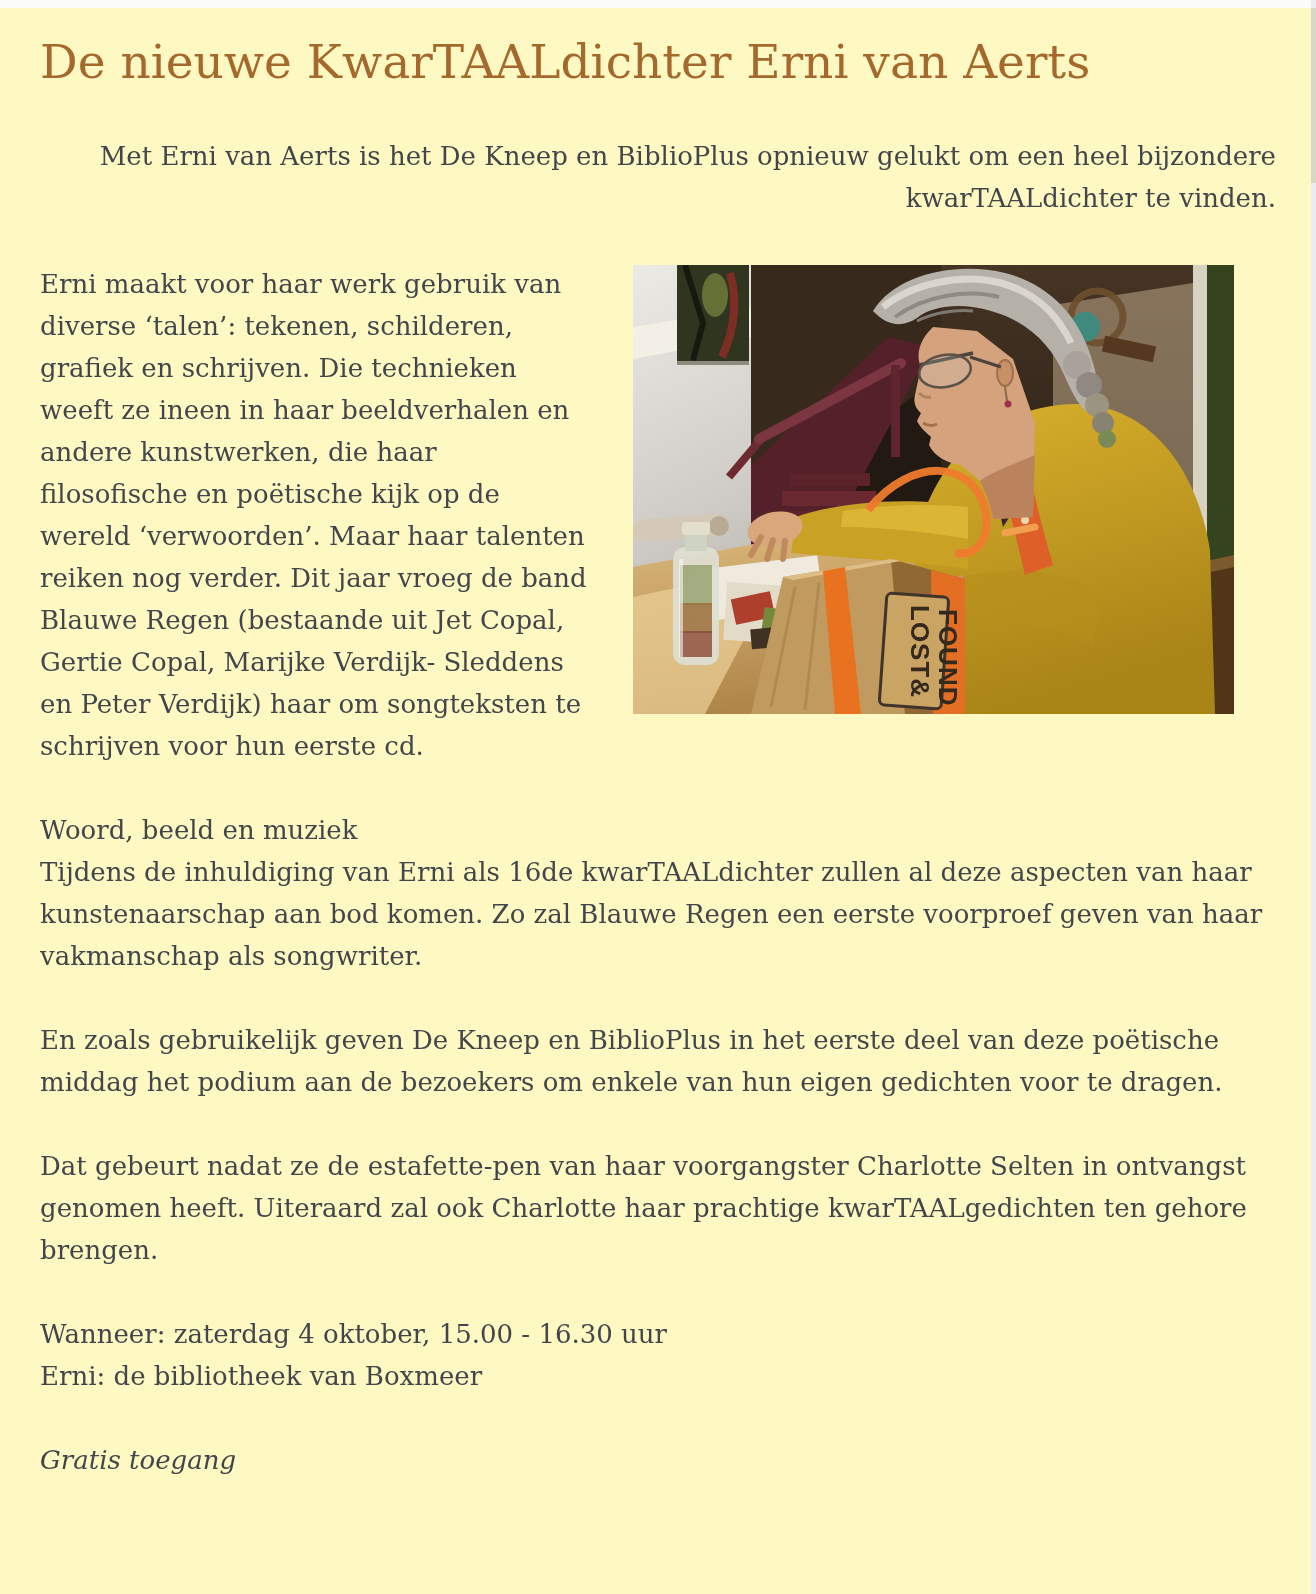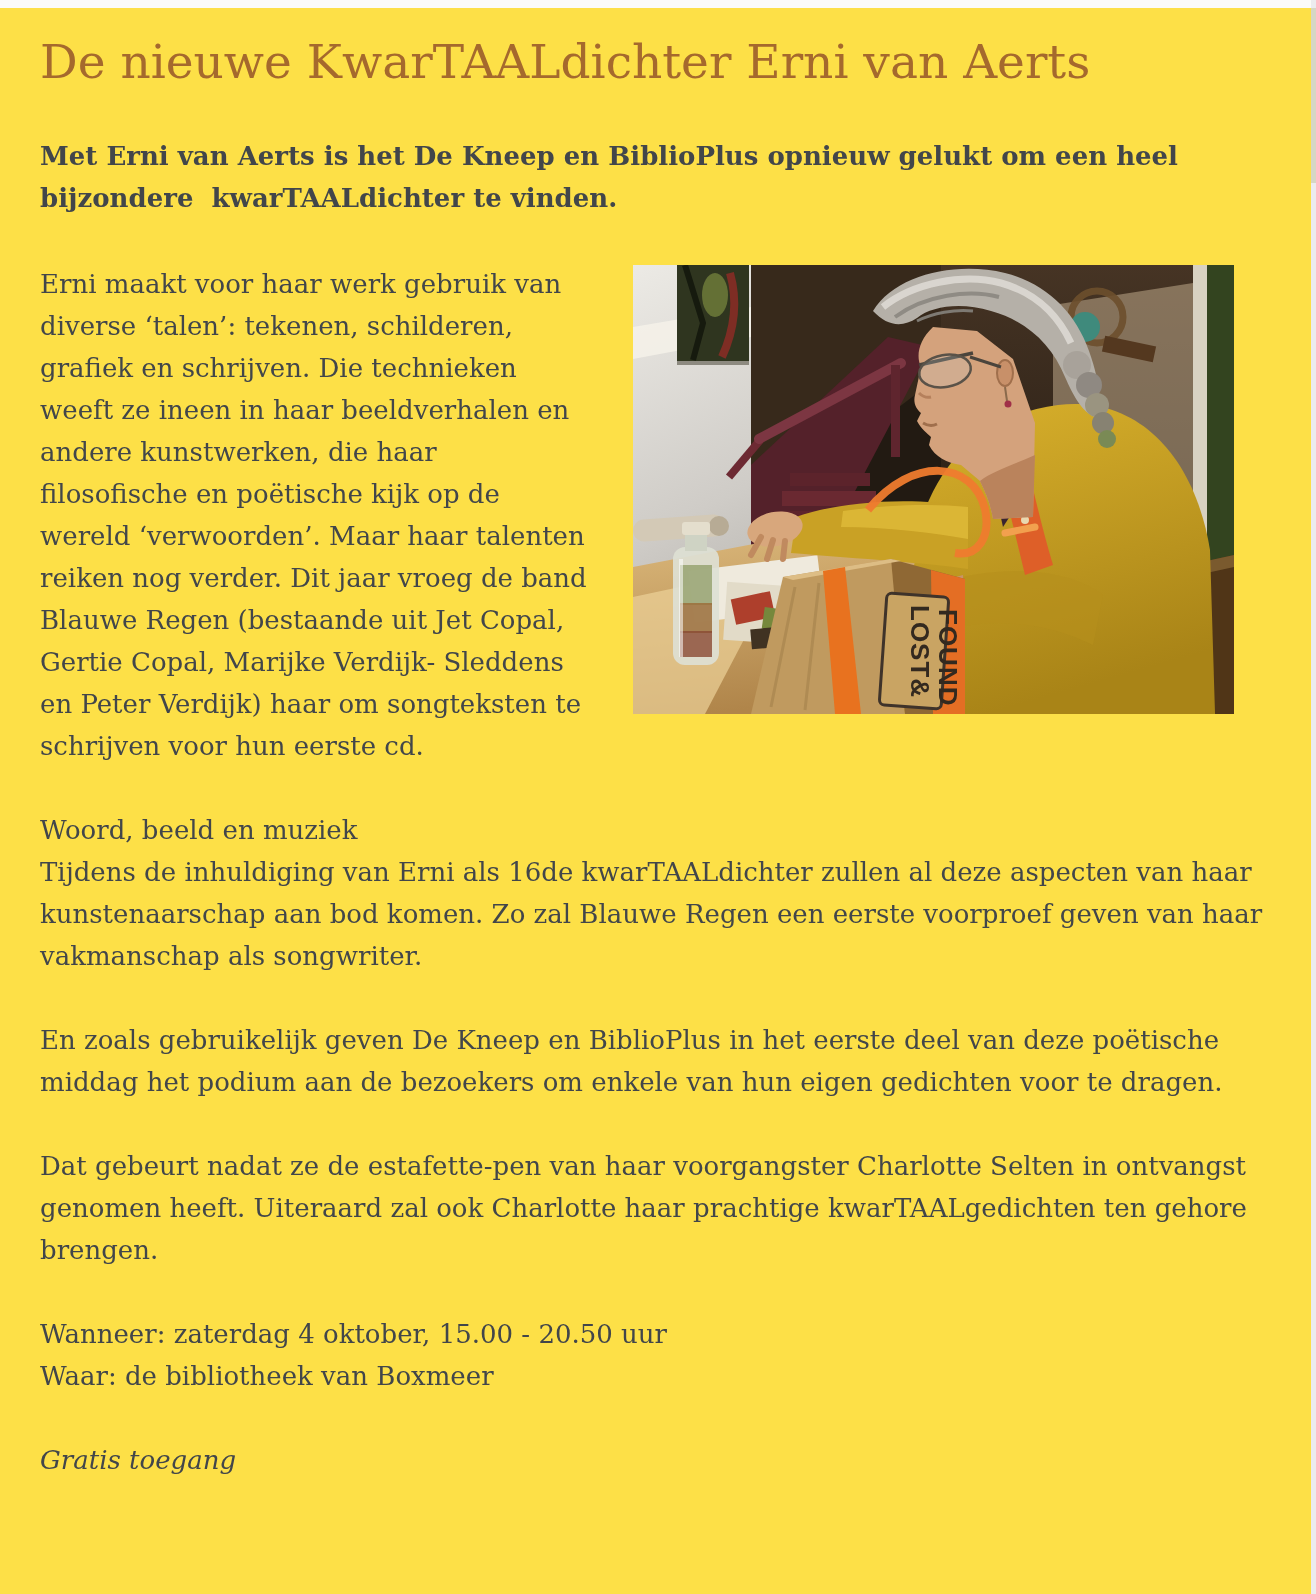--- a/index.html
+++ b/index.html
@@ -1,39 +1,40 @@
 <!DOCTYPE html>
 <html><head>
 <meta charset="utf-8">
 <style>
   html,body { margin:0; padding:0; background:#ffffff; }
   .page {
     position:relative;
     width:1316px; height:1594px;
-    background:#fde047;
+    background:#fef9c3;
     font-family:"DejaVu Serif","Liberation Serif",serif;
     color:#42464a;
     overflow:hidden;
   }
   .top-strip {
     position:absolute; top:0; left:0; right:0; height:8px;
     background:#fbfbf8;
   }
   .content {
     position:absolute; top:8px; left:40px; width:1236px;
   }
   h1.page-title {
     margin:25px 0 0 0;
     font-size:47px; line-height:58px; font-weight:400;
     color:#a5692d;
   }
   p.lead {
     margin:44px 0 0 0;
-    font-size:26px; line-height:42px; font-weight:bold;
+    font-size:26px; line-height:42px; font-weight:normal;
     white-space:pre-wrap;
+    text-align:right;
   }
   .article-body { margin-top:44px; }
   .article-body p {
     margin:0 0 42px 0;
     font-size:26px; line-height:42px;
   }
   .article-body p:last-child { margin-bottom:0; }
   .bold-line { display:block; font-weight:normal; }
   .line { display:block; }
   .italic { font-style:italic; }
@@ -213,22 +214,22 @@
       <p>
         <span class="bold-line">Woord, beeld en muziek</span>
         <span>Tijdens de inhuldiging van Erni als 16de kwarTAALdichter zullen al deze aspecten van haar kunstenaarschap aan bod komen. Zo zal Blauwe Regen een eerste voorproef geven van haar vakmanschap als songwriter.</span>
       </p>
 
       <p>En zoals gebruikelijk geven De Kneep en BiblioPlus in het eerste deel van deze poëtische middag het podium aan de bezoekers om enkele van hun eigen gedichten voor te dragen.</p>
 
       <p>Dat gebeurt nadat ze de estafette-pen van haar voorgangster Charlotte Selten in ontvangst genomen heeft. Uiteraard zal ook Charlotte haar prachtige kwarTAALgedichten ten gehore brengen.</p>
 
       <p>
-        <span class="line">Wanneer: zaterdag 4 oktober, 15.00 - 20.50 uur</span>
-        <span class="line">Waar: de bibliotheek van Boxmeer</span>
+        <span class="line">Wanneer: zaterdag 4 oktober, 15.00 - 16.30 uur</span>
+        <span class="line">Erni: de bibliotheek van Boxmeer</span>
       </p>
 
       <p class="italic">Gratis toegang</p>
     </div>
   </div>
 
   <div class="edge-scrollbar">
     <div class="thumb"></div>
   </div>
 </div>

